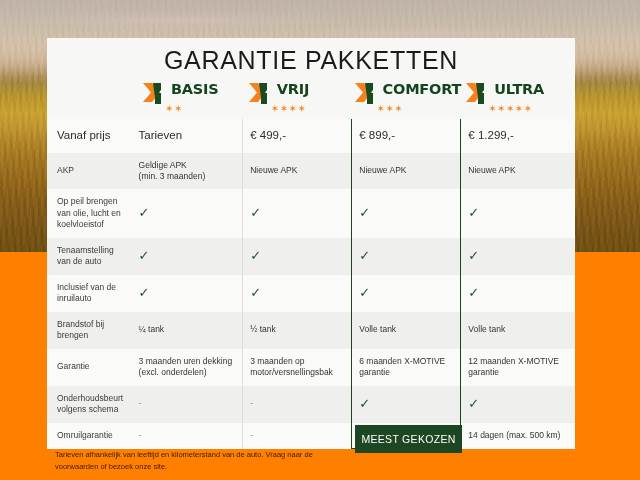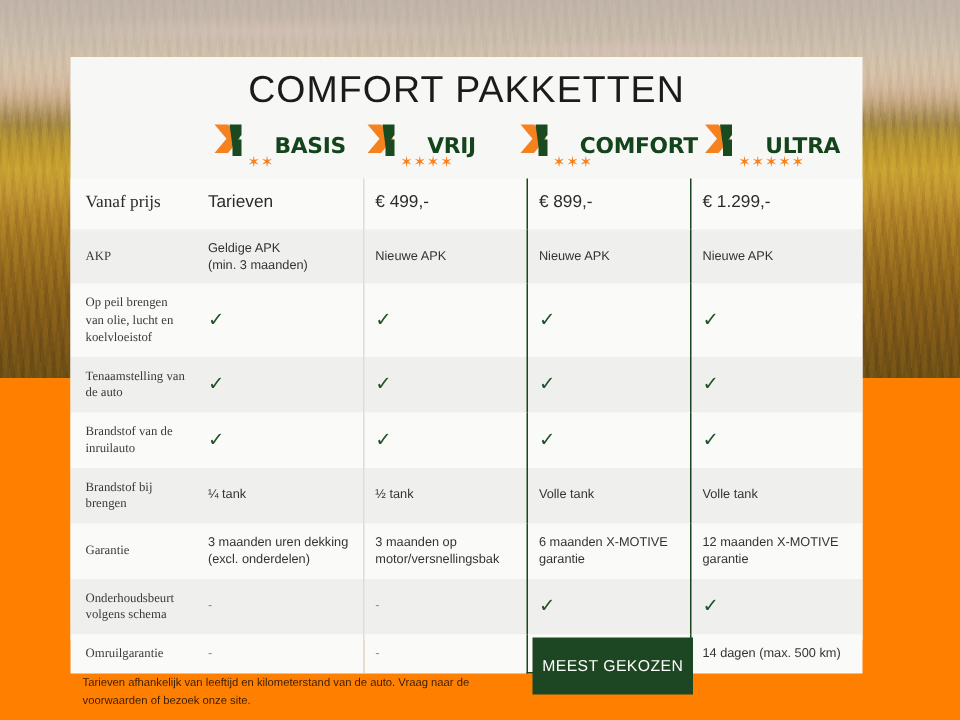--- a/index.html
+++ b/index.html
@@ -90,21 +90,21 @@
   }
   .hdr-spacer { width:83px; flex:none; }
   .plan-cell {
     flex:1 1 0;
     display:flex;
     flex-direction:column;
     align-items:flex-start;
     padding-left:4px;
     padding-top:6px;
   }
-  .logo-line { display:flex; align-items:flex-end; gap:16px; }
+  .logo-line { display:flex; align-items:flex-start; gap:4px; }
   .xmark { width:26px; height:25px; flex:none; display:block; }
   .logo-text {
     font-family:"DejaVu Sans", sans-serif;
     font-weight:bold;
     font-size:14.5px;
     letter-spacing:-.2px;
     color:#14441c;
     margin-left:-1px;
   }
   .stars {
@@ -126,21 +126,20 @@
   }
   #pkg-table td {
     vertical-align:middle;
     padding:7px 6px 7px 7px;
     line-height:1.35;
   }
   #pkg-table td.label-col {
     width:83px;
     padding-left:10px;
     color:#3a3a3a;
-    font-family:Liberation Serif, serif;
   }
   #pkg-table tr.odd td { background:#efefed; }
   #pkg-table tr.even td { background:#fafaf8; }
   #pkg-table tr.row-price td {
     font-size:11.5px;
     color:#2b2b2b;
     padding-top:9px;
     padding-bottom:9px;
   }
   .col-basis  { width:109px; }
@@ -157,40 +156,40 @@
   }
   .dash { color:#8a8a8a; }
 
   
   #footer-note {
     position:absolute; left:55px; top:449px; width:300px;
     font-size:7.5px; line-height:1.55; color:#402000;
   }
   #most-chosen-btn {
     position:absolute; left:355px; top:425px;
-    width:107px; height:38px;
+    width:107px; height:28px;
     background:#1d4722;
     color:#ffffff;
     border:none;
     font-family:"Liberation Sans", sans-serif;
     font-size:10.5px;
     letter-spacing:.3px;
     cursor:pointer;
     text-align:center;
   }
 </style>
 </head>
 <body>
 
 <div id="photo-bg"></div>
 <div id="orange-band"></div>
 
 <div id="card">
 
-  <div id="table-title">COMFORT PAKKETTEN</div>
+  <div id="table-title">GARANTIE PAKKETTEN</div>
 
   <div id="plan-header">
     <div class="hdr-spacer"></div>
     <div class="plan-cell">
       <div class="logo-line">
         <svg class="xmark" viewBox="0 0 26 25">
           <polygon points="1,2 10,2 18,11.5 10,21 1,21 9,11.5" fill="#f5821f"></polygon>
           <polygon points="11,2 19,2 19,9 13,16.5" fill="#1a4a20"></polygon>
           <polygon points="13,12 19,12 19,23 13,23" fill="#1a4a20"></polygon>
         </svg>
@@ -257,21 +256,21 @@
           <td class="col-ultra"><span class="check">✓</span></td>
         </tr>
         <tr class="odd">
           <td class="label-col">Tenaamstelling van de auto</td>
           <td class="col-basis"><span class="check">✓</span></td>
           <td class="col-comfort"><span class="check">✓</span></td>
           <td class="col-vrij"><span class="check">✓</span></td>
           <td class="col-ultra"><span class="check">✓</span></td>
         </tr>
         <tr class="even">
-          <td class="label-col">Brandstof van de inruilauto</td>
+          <td class="label-col">Inclusief van de inruilauto</td>
           <td class="col-basis"><span class="check">✓</span></td>
           <td class="col-comfort"><span class="check">✓</span></td>
           <td class="col-vrij"><span class="check">✓</span></td>
           <td class="col-ultra"><span class="check">✓</span></td>
         </tr>
         <tr class="odd">
           <td class="label-col">Brandstof bij brengen</td>
           <td class="col-basis">¼ tank</td>
           <td class="col-comfort">½ tank</td>
           <td class="col-vrij">Volle tank</td>

